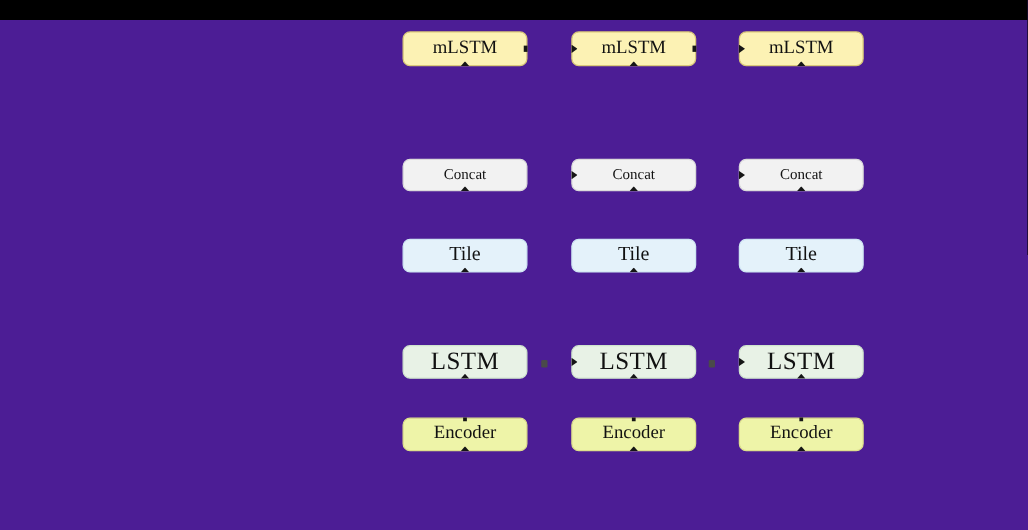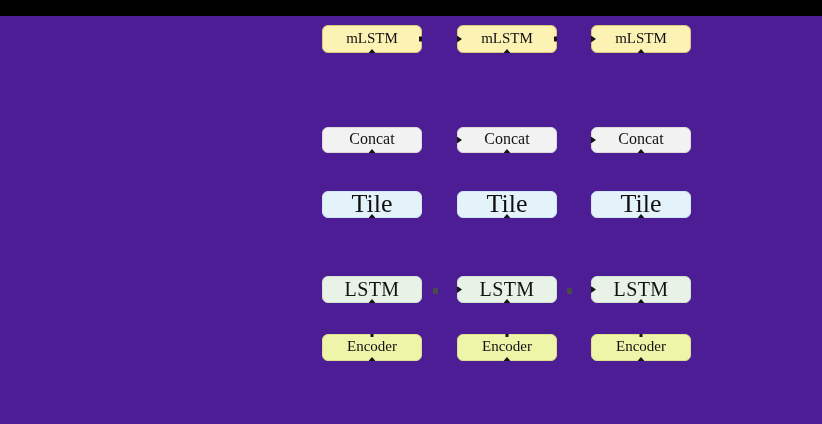--- a/index.html
+++ b/index.html
@@ -9,22 +9,22 @@
   }
   .node{
     position:absolute;box-sizing:border-box;
     display:flex;align-items:center;justify-content:center;
     border-radius:6px;border:1px solid transparent;
     color:#111;line-height:1;
   }
   .node .lbl{transform:translateY(-1px);}
   
   .r-mlstm  {font-size:15px;}
-  .r-concat {font-size:16px;}
-  .r-tile   {font-size:26px;}
+  .r-concat {font-size:12px;}
+  .r-tile   {font-size:16px;}
   .r-lstm   {font-size:20px;letter-spacing:.4px;}
   .r-encoder{font-size:15px;}
   
   .mark{position:absolute;}
   .mark-arrow-up{
     width:7px;height:4px;left:50%;bottom:-1px;transform:translateX(-50%);
     clip-path:polygon(50% 0,0 100%,100% 100%);
   }
   .mark-tick-top{
     width:3px;height:3px;left:50%;top:-1px;transform:translateX(-50%);

